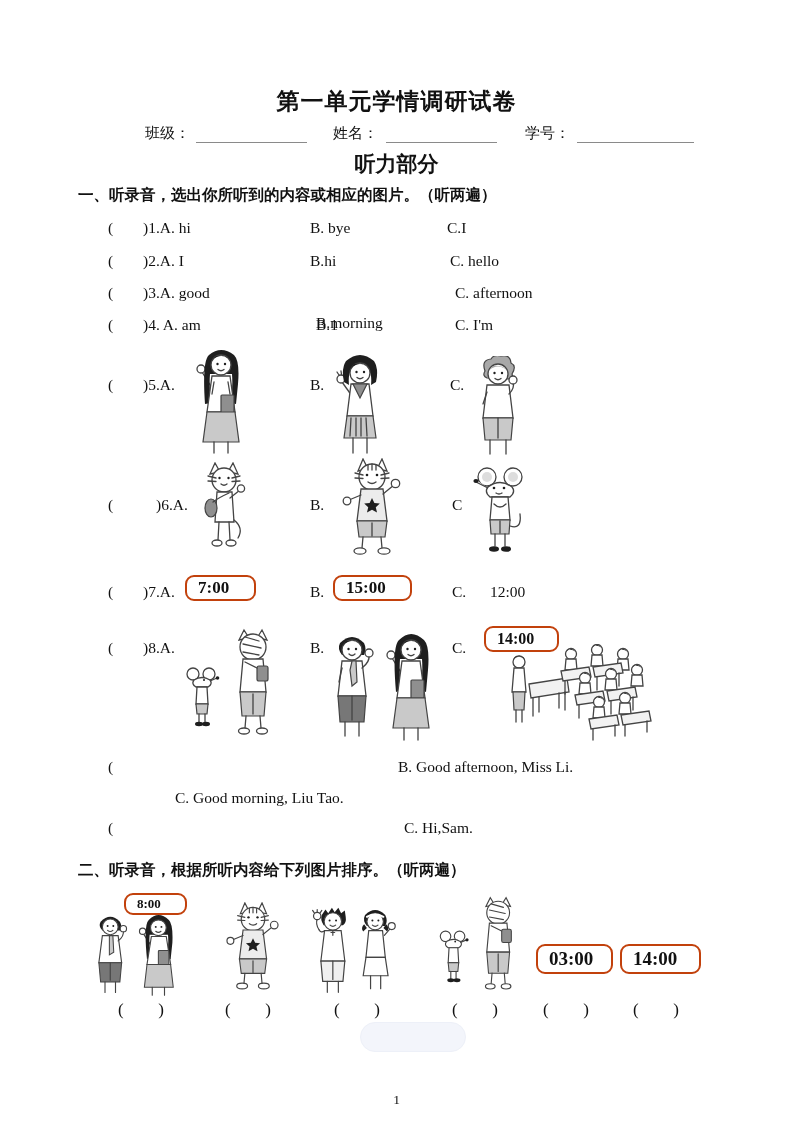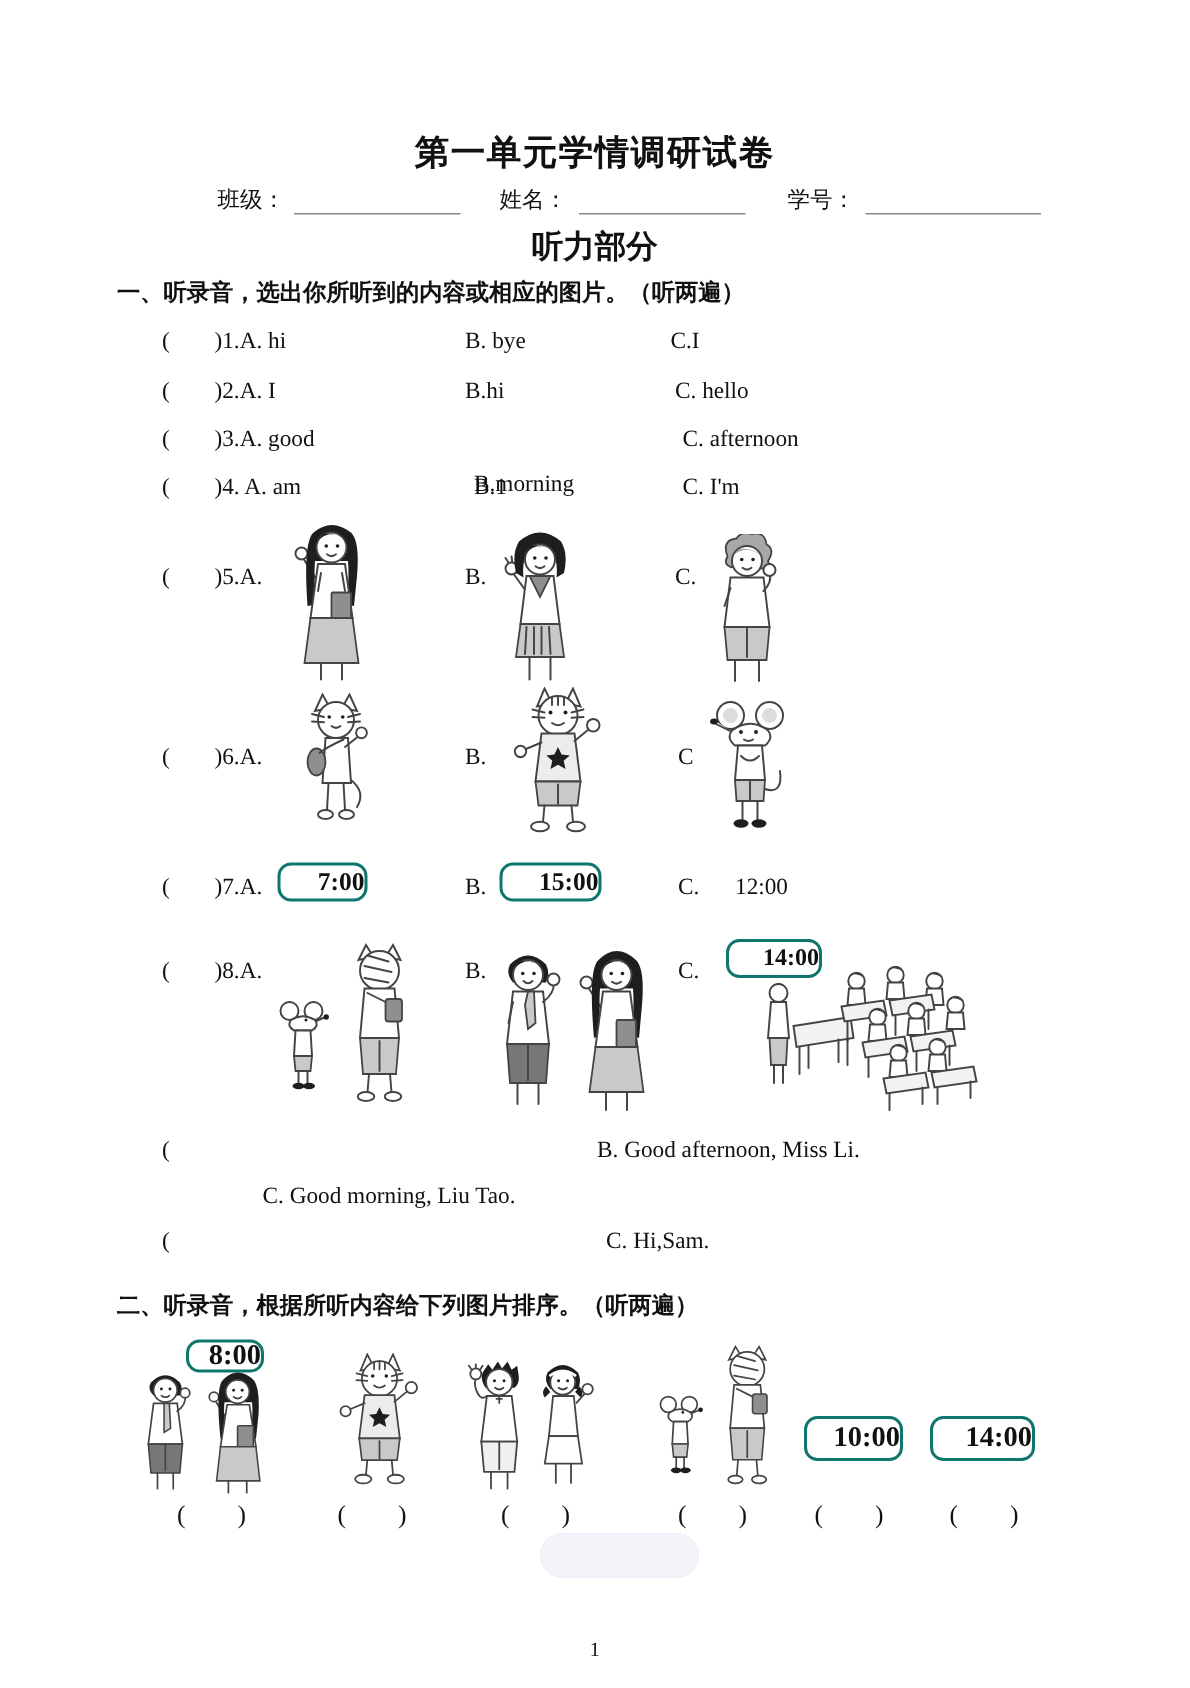--- a/index.html
+++ b/index.html
@@ -5,25 +5,25 @@
   html,body{margin:0;padding:0;background:#fff;}
   .page{position:relative;width:793px;height:1125px;background:#fff;overflow:hidden;
         font-family:"Liberation Serif",serif;color:#111;}
   .abs{position:absolute;white-space:nowrap;}
   .t{font-size:15.5px;line-height:20px;}
   .cn-bold{font-family:"Liberation Sans",sans-serif;font-weight:bold;}
   .title{width:100%;text-align:center;font-size:23px;font-weight:bold;letter-spacing:1px;}
   .subhead{width:100%;text-align:center;font-size:21px;}
   .field-label{font-size:15px;}
   .uline{border-bottom:1px solid #8a8a8a;height:1px;}
-  .clock{position:absolute;border:2px solid #0f766e;border-radius:9px;background:#fff;
-         font-family:"Liberation Serif",serif;font-weight:bold;text-align:right;}
+  .clock{position:absolute;border:2px solid #c2410c;border-radius:9px;background:#fff;
+         font-family:"Liberation Serif",serif;font-weight:bold;text-align:left;padding-left:11px;}
   .clock-md{width:56px;height:22px;font-size:17px;line-height:22px;}
   .clock-lg{width:62px;height:26px;font-size:19px;line-height:26px;}
-  .clock-sm{width:48px;height:18px;font-size:19px;line-height:18px;}
+  .clock-sm{width:48px;height:18px;font-size:13px;line-height:18px;}
   .parens{display:flex;justify-content:space-between;font-size:17px;width:46px;}
   .wm{background:#f3f5fb;border:1px solid #edf0f8;border-radius:15px;}
   .pageno{width:100%;text-align:center;font-size:13.5px;}
   svg{display:block;}
   .ln{stroke:#444;stroke-width:1.3;fill:none;stroke-linecap:round;}
   .fw{fill:#fff;stroke:#444;stroke-width:1.3;}
   .fg{fill:#c9c9c9;stroke:#444;stroke-width:1.2;}
   .fd{fill:#8f8f8f;stroke:#444;stroke-width:1.2;}
   .fh{fill:#1e1e1e;stroke:none;}
 </style>
@@ -112,21 +112,21 @@
     <path class="ln" d="M29 22.5 Q32 25 35 22.5"></path>
     <path class="fw" d="M21 29 L43 29 L47 62 L17 62 Z"></path>
     <path class="ln" d="M43 38 Q49 32 47 26"></path>
       <circle class="fw" cx="47" cy="24" r="4"></circle>
     <path class="ln" d="M21 36 L17 48"></path>
     <path class="fg" d="M17 62 L47 62 L45 84 L19 84 Z"></path>
     <path class="ln" d="M32 62 L32 82 M24 84 L24 98 M40 84 L40 98"></path>
   </svg>
 
   <span class="abs t" style="top:495px;left:108px;">(</span>
-  <span class="abs t" style="top:495px;left:143px;">)6.A.</span>
+  <span class="abs t" style="top:495px;left:156px;">)6.A.</span>
   <span class="abs t" style="top:495px;left:310px;">B.</span>
   <span class="abs t" style="top:495px;left:452px;">C</span>
 
   <svg class="abs" style="top:462px;left:188px;" width="66" height="100" viewBox="0 0 66 100">
     <path class="fw" d="M22 12 L27 1 L32 10 Z M40 10 L45 1 L50 12 Z"></path>
     <circle class="fw" cx="36" cy="18" r="12"></circle>
     <circle class="fh" cx="31.5" cy="16" r="1.2"></circle>
       <circle class="fh" cx="40.5" cy="16" r="1.2"></circle>
     <path class="ln" d="M33 22 Q36 24.5 39 22 M20 14 L28 16 M20 19 L28 19.5 M52 14 L44 16 M52 19 L44 19.5"></path>
     <path class="fw" d="M29 30 L44 30 L46 60 L27 60 Z"></path>
@@ -394,21 +394,21 @@
     <path class="ln" d="M62 9 L76 13 M60 16 L78 20 M60 24 L76 27"></path>
     <path class="fw" d="M60 31 L80 31 L83 64 L57 64 Z"></path>
     <rect class="fd" x="74" y="38" width="11" height="15" rx="2"></rect>
     <path class="ln" d="M62 34 L74 40"></path>
     <path class="fg" d="M57 64 L83 64 L81 88 L59 88 Z"></path>
     <path class="ln" d="M70 66 L70 86 M63 88 L62 100 M77 88 L78 100"></path>
     <ellipse class="fw" cx="61" cy="103" rx="5.5" ry="3"></ellipse>
       <ellipse class="fw" cx="79" cy="103" rx="5.5" ry="3"></ellipse>
   </svg>
 
-  <div class="clock clock-lg" style="top:944px;left:536px;">10:00</div>
+  <div class="clock clock-lg" style="top:944px;left:536px;">03:00</div>
   <div class="clock clock-lg" style="top:944px;left:620px;width:66px;">14:00</div>
 
   <div class="abs parens" style="top:1000px;left:118px;">
       <span>(</span>
       <span>)</span>
     </div>
   <div class="abs parens" style="top:1000px;left:225px;">
       <span>(</span>
       <span>)</span>
     </div>

